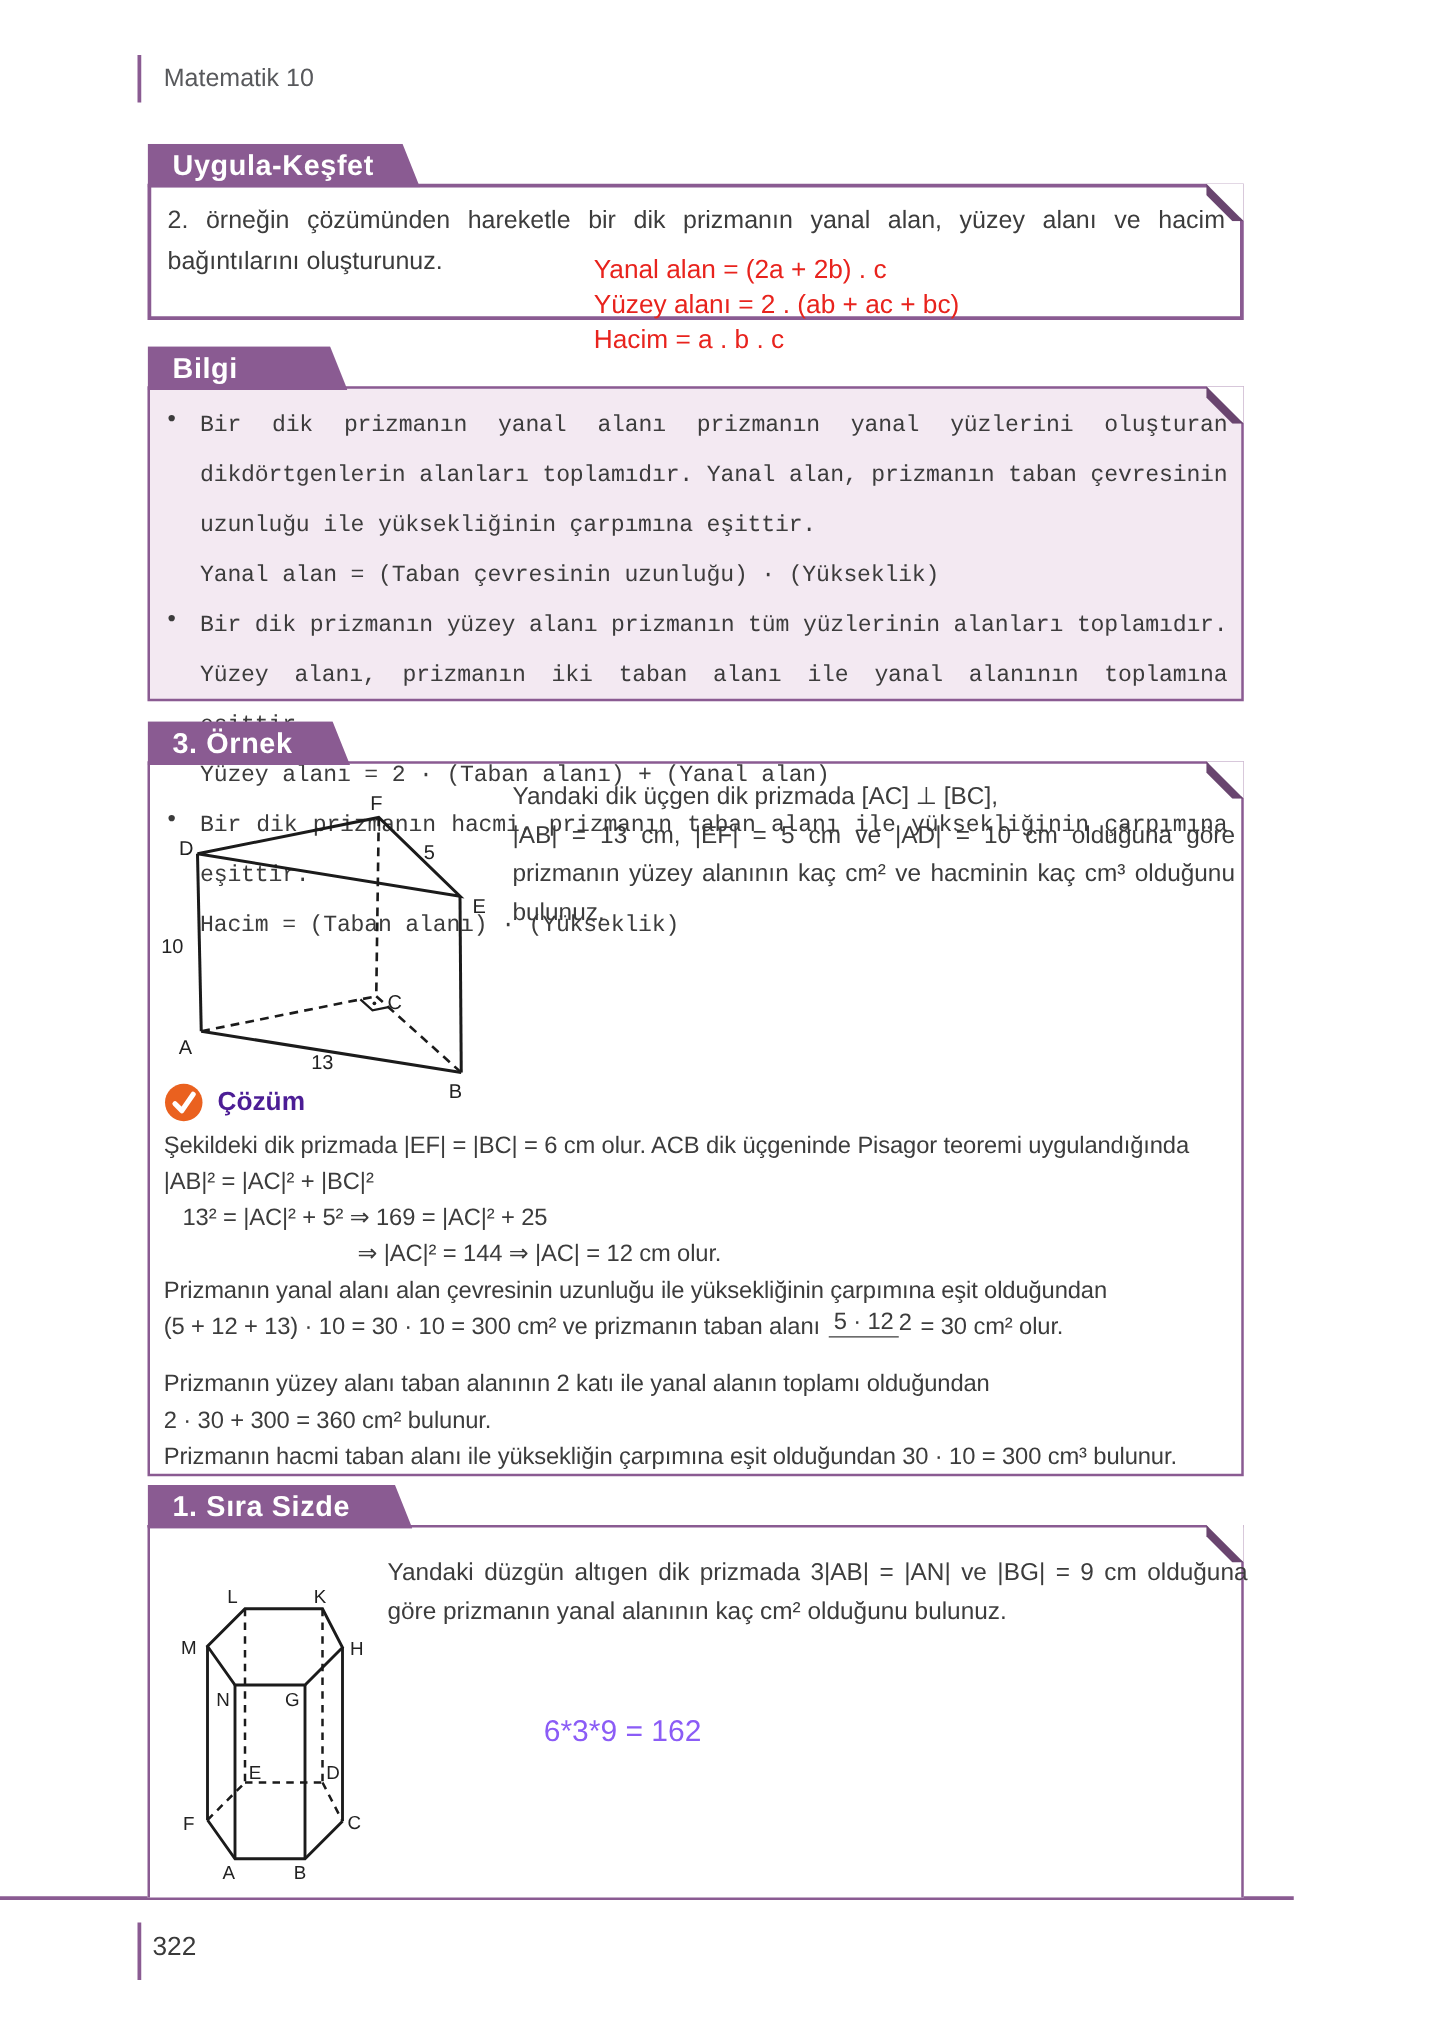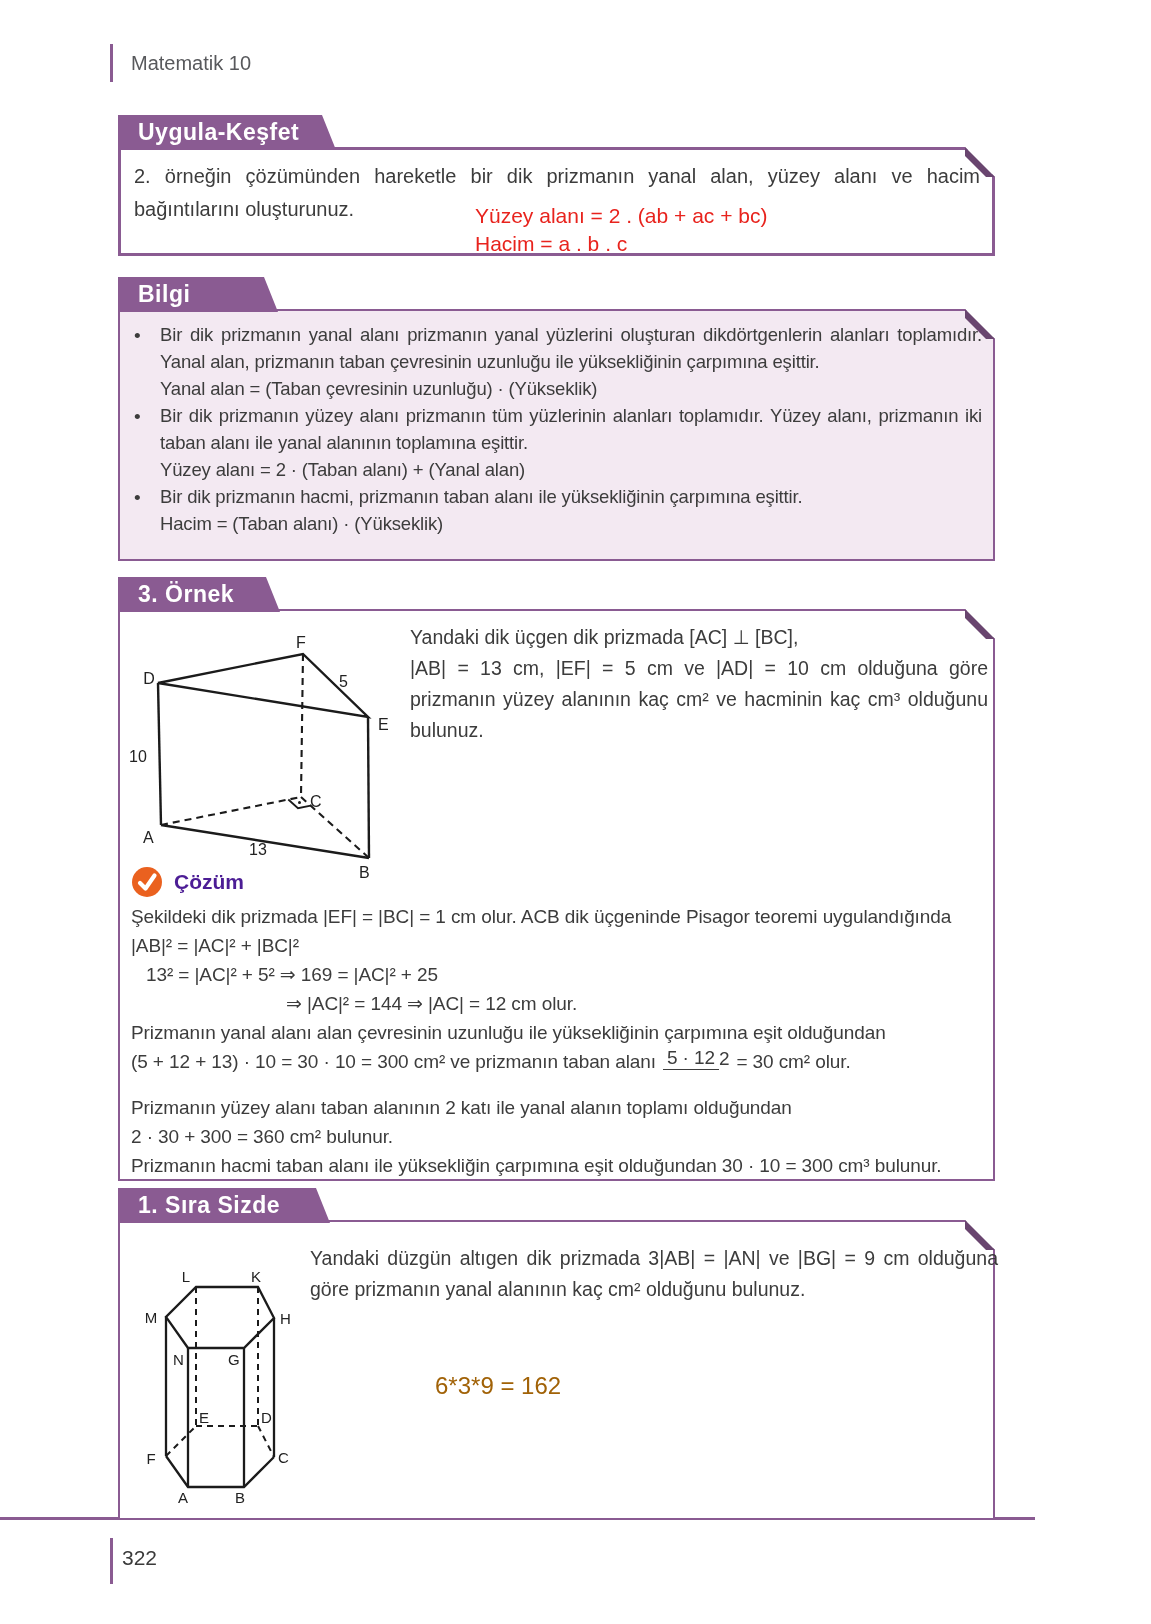--- a/index.html
+++ b/index.html
@@ -23,39 +23,39 @@
   .fold{position:absolute;z-index:3;}
 
   .uygula-body{position:absolute;left:134px;top:160px;width:846px;font-size:20px;
                line-height:33px;text-align:justify;z-index:2;}
   .red-ans{position:absolute;left:475px;top:202px;color:#e8231d;font-size:21px;
            line-height:28px;z-index:5;}
 
   .bilgi-content{position:absolute;left:134px;top:321px;width:848px;z-index:2;}
   .b-item{display:flex;}
   .bullet{width:26px;font-size:19px;line-height:29.5px;flex:0 0 26px;}
-  .b-text{flex:1;font-size:18.5px;line-height:27px;text-align:justify;letter-spacing:-0.15px;}
+  .b-text{flex:1;font-size:18.5px;line-height:40px;text-align:justify;letter-spacing:-0.15px;font-family:Liberation Mono, monospace;}
   .b-formula{display:block;text-align:left;}
 
   .problem{position:absolute;font-size:19.5px;line-height:31px;text-align:justify;z-index:2;}
   .p-ornek{left:410px;top:622px;width:578px;}
   .p-sira{left:310px;top:1243px;width:688px;}
 
   .cozum-row{position:absolute;left:131px;top:866px;display:flex;align-items:center;z-index:2;}
   .cozum-label{font-size:21px;font-weight:bold;color:#4c1d95;margin-left:11px;}
 
   .solution{position:absolute;left:131px;top:902px;width:862px;font-size:19px;
             line-height:29px;z-index:2;letter-spacing:-0.1px;}
   .s-ind1{padding-left:15px;}
   .s-ind2{padding-left:155px;}
   .s-frac-row{display:flex;align-items:flex-start;height:46px;}
   .frac{display:inline-flex;flex-direction:row;align-items:center;line-height:1.12;
         margin:0 7px;}
   .frac .num{border-bottom:1.6px solid #3c3c3c;padding:0 4px 1px;}
-  .sira-answer{position:absolute;left:435px;top:1372px;color:#a16207;font-size:24px;z-index:5;}
+  .sira-answer{position:absolute;left:435px;top:1372px;color:#8b5cf6;font-size:24px;z-index:5;}
 
   .diagram{position:absolute;z-index:2;}
   .vlabel{font-family:"Liberation Sans",sans-serif;font-size:16px;fill:#222;}
   .vlabel2{font-family:"Liberation Sans",sans-serif;font-size:15px;fill:#222;}
 
   
   .footer-line{position:absolute;left:0;top:1517px;width:1035px;height:3px;background:#8a5b92;}
   .footer-bar{position:absolute;left:110px;top:1538px;width:3px;height:46px;background:#8a5b92;}
   .page-num{position:absolute;left:122px;top:1546px;font-size:21px;color:#3a3a3a;}
 </style>
@@ -71,20 +71,21 @@
     <svg class="fold" style="top:-3px;right:-3px;" width="30" height="30">
       <polygon points="0,0 30,0 30,30" fill="#ffffff"></polygon>
       <polygon points="0,0 30,30 21,30 0,9" fill="#69456f"></polygon>
     </svg>
   </div>
   <div class="tab" style="left:118px;top:115px;width:218px;">
     <span>Uygula-Keşfet</span>
   </div>
   <div class="uygula-body">2. örneğin çözümünden hareketle bir dik prizmanın yanal alan, yüzey alanı ve hacim bağıntılarını oluşturunuz.</div>
   <div class="red-ans">
+    <div>Yanal alan = (2a + 2b) . c</div>
     <div>Yüzey alanı = 2 . (ab + ac + bc)</div>
     <div>Hacim = a . b . c</div>
   </div>
 
   <div class="box box-thin" style="left:118px;top:309px;width:877px;height:252px;background:#f3e9f2;">
     <svg class="fold" style="top:-2px;right:-2px;" width="30" height="30">
       <polygon points="0,0 30,0 30,30" fill="#ffffff"></polygon>
       <polygon points="0,0 30,30 21,30 0,9" fill="#69456f"></polygon>
     </svg>
   </div>
@@ -161,21 +162,21 @@
 
   <div class="cozum-row">
     <svg width="32" height="32" viewBox="0 0 32 32">
       <circle cx="16" cy="16" r="15" fill="#ea611f"></circle>
       <path d="M9,17 L14.5,22.5 L23.5,9.5" stroke="#ffffff" stroke-width="4.2" fill="none" stroke-linecap="round" stroke-linejoin="round"></path>
     </svg>
     <span class="cozum-label">Çözüm</span>
   </div>
 
   <div class="solution">
-    <div>Şekildeki dik prizmada |EF| = |BC| = 1 cm olur. ACB dik üçgeninde Pisagor teoremi uygulandığında</div>
+    <div>Şekildeki dik prizmada |EF| = |BC| = 6 cm olur. ACB dik üçgeninde Pisagor teoremi uygulandığında</div>
     <div>|AB|² = |AC|² + |BC|²</div>
     <div class="s-ind1">13² = |AC|² + 5² ⇒ 169 = |AC|² + 25</div>
     <div class="s-ind2">⇒ |AC|² = 144 ⇒ |AC| = 12 cm olur.</div>
     <div>Prizmanın yanal alanı alan çevresinin uzunluğu ile yüksekliğinin çarpımına eşit olduğundan</div>
     <div class="s-frac-row">
       <span>(5 + 12 + 13) · 10 = 30 · 10 = 300 cm² ve prizmanın taban alanı</span>
       <span class="frac">
         <span class="num">5 · 12</span>
         <span class="den">2</span>
       </span>

